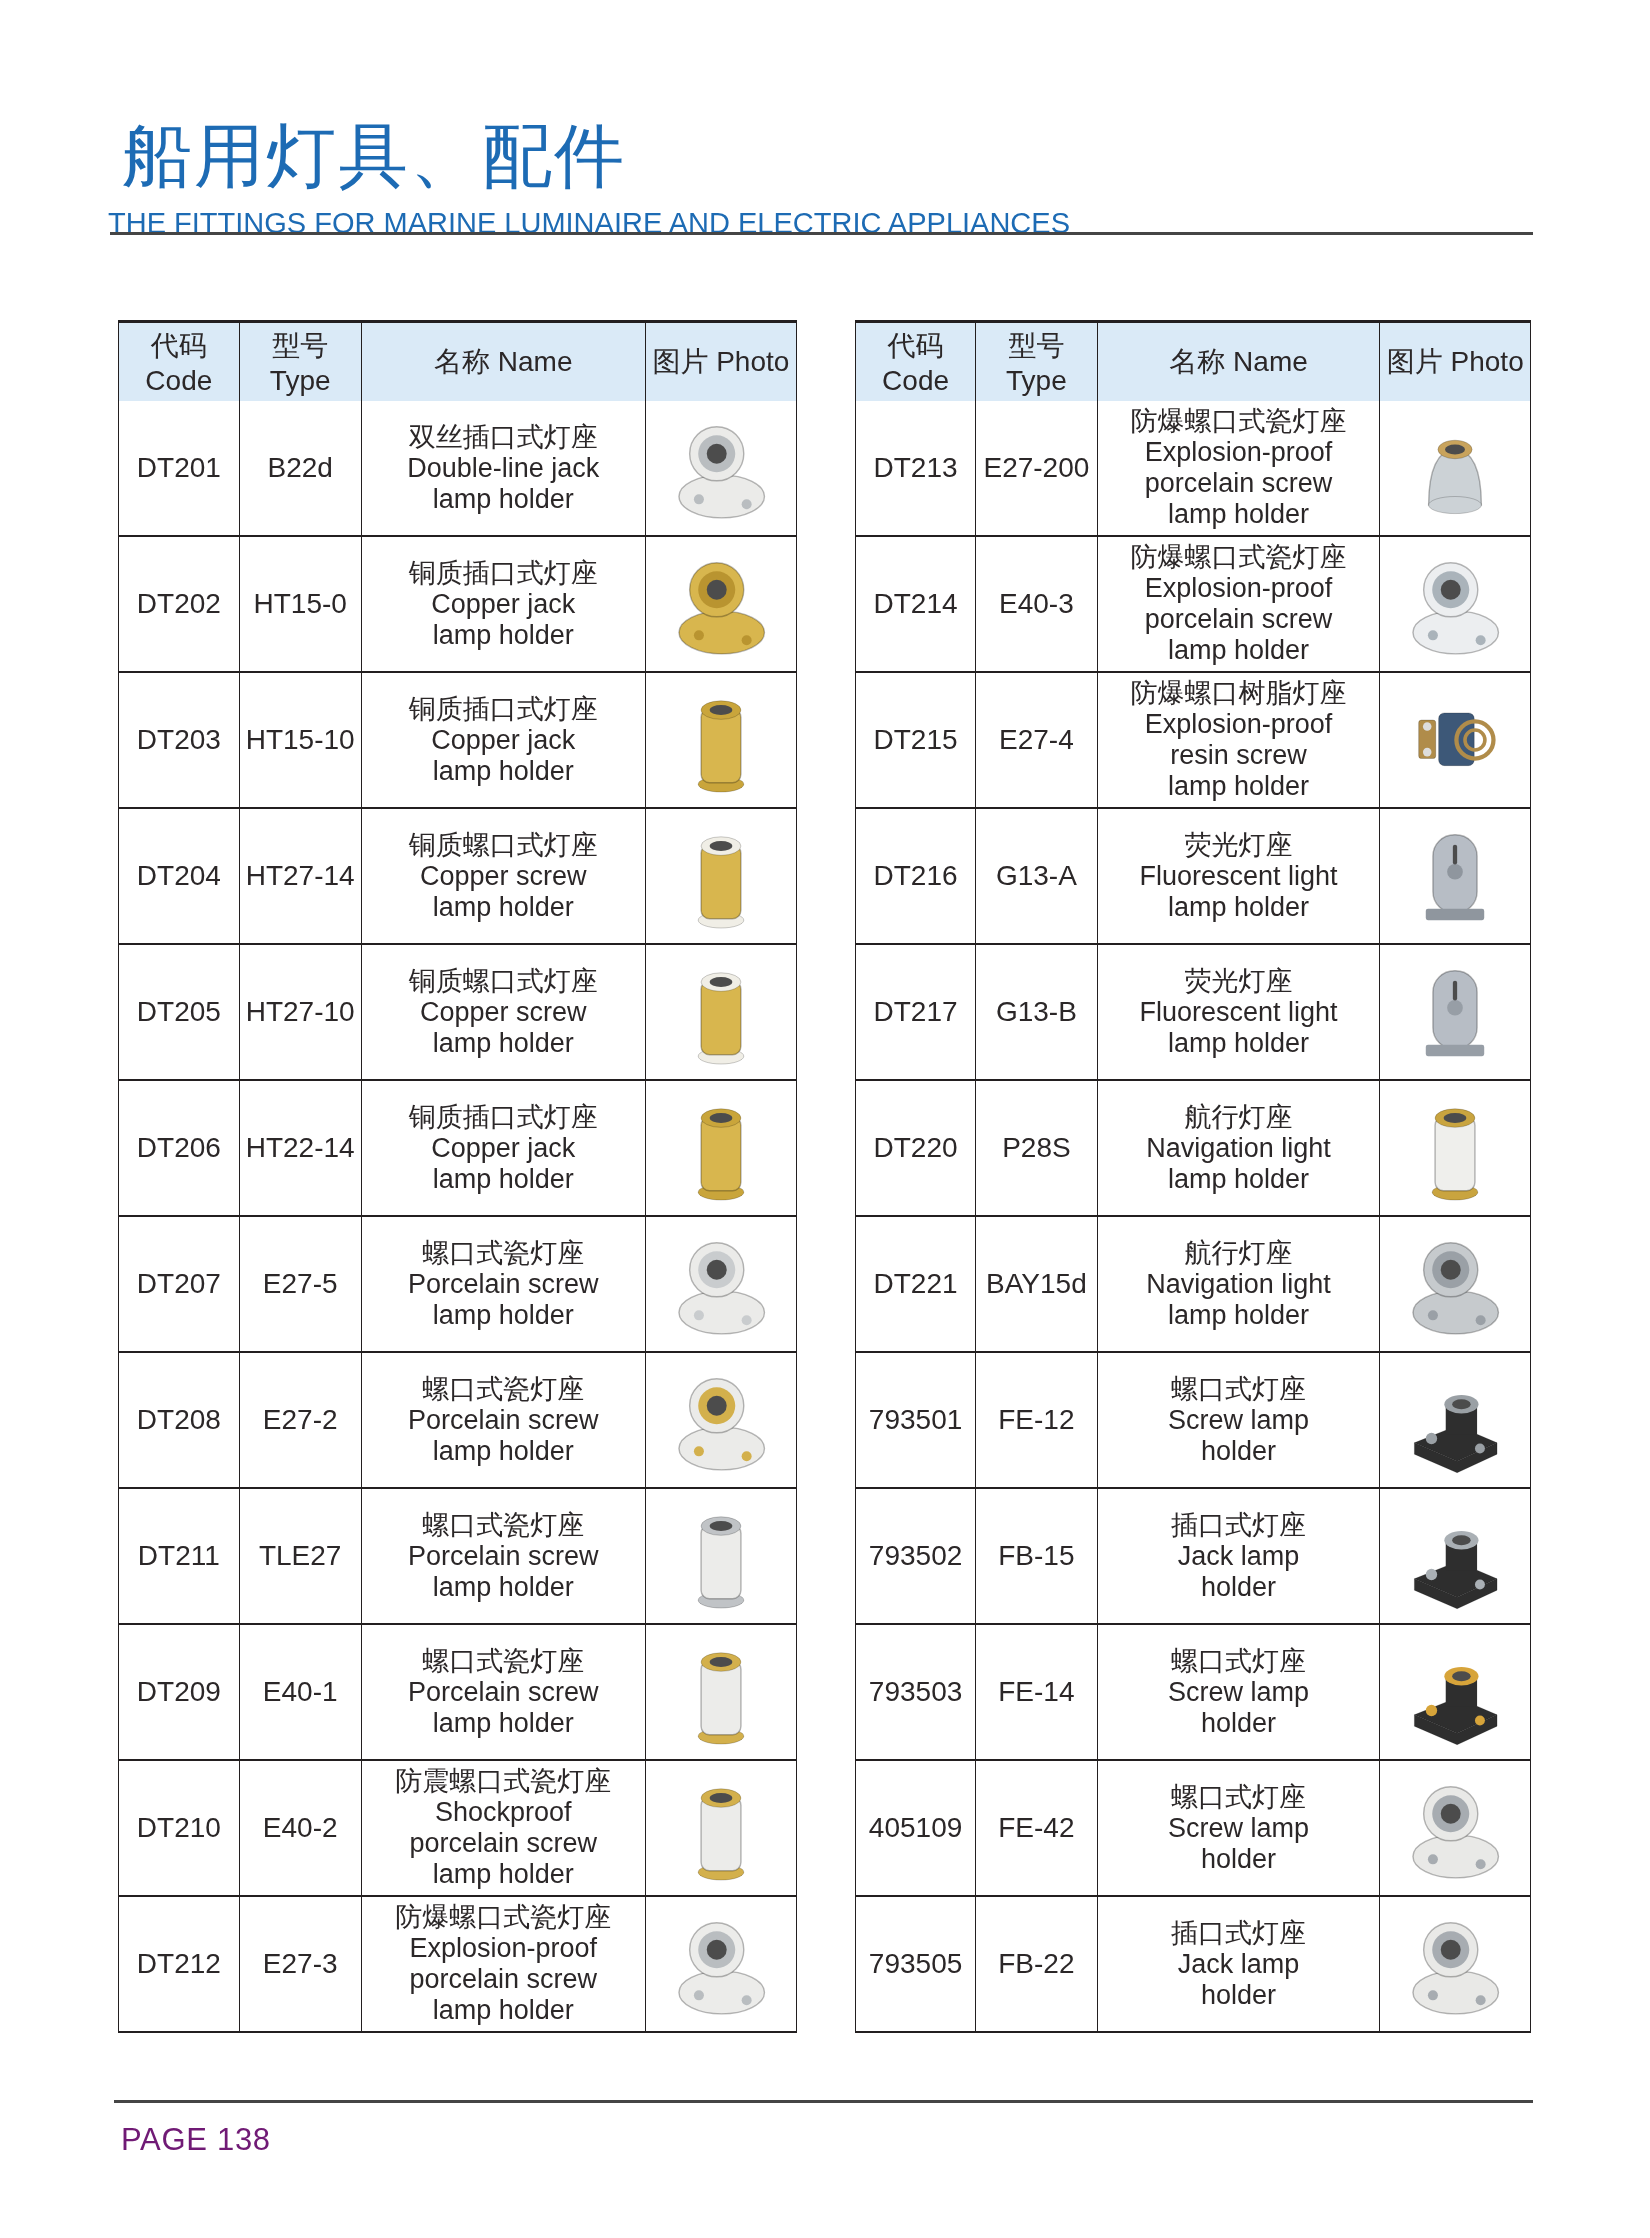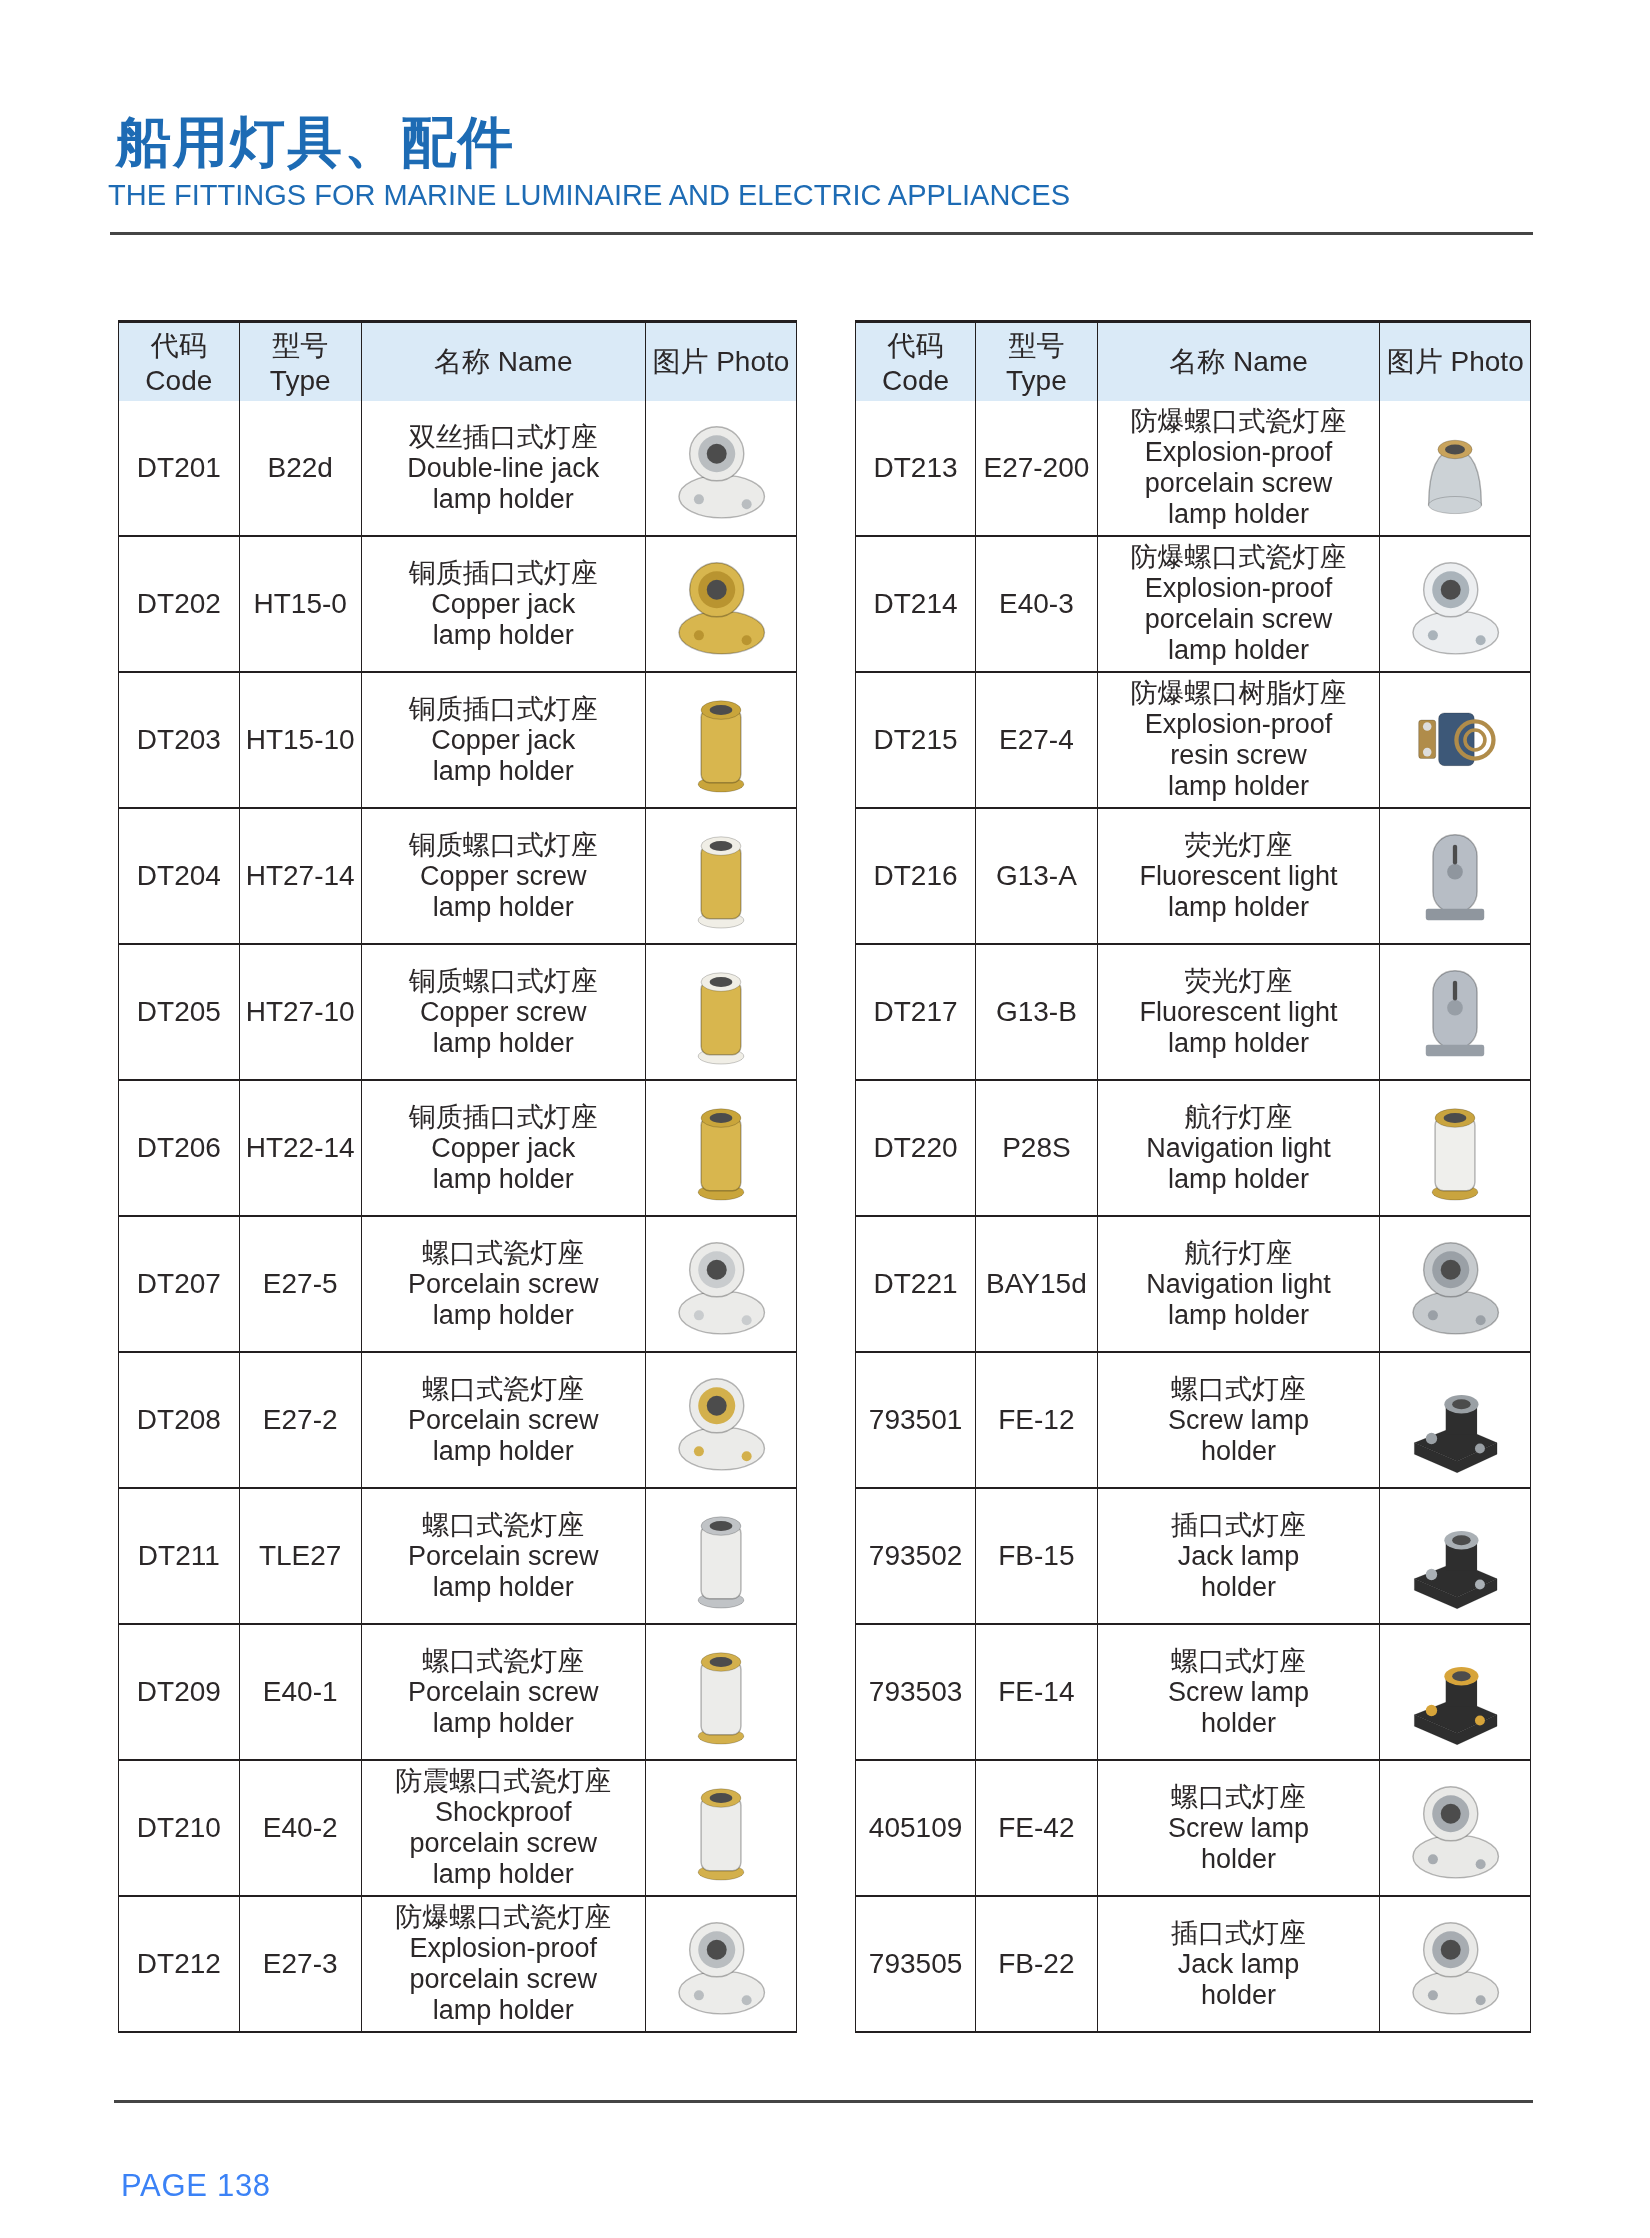--- a/index.html
+++ b/index.html
@@ -9,25 +9,25 @@
     --rule:#454545;
     --ink:#2b2728;
   }
   html,body{margin:0;padding:0;}
   body{
     width:1650px;height:2239px;position:relative;background:#ffffff;
     font-family:"Liberation Sans","DejaVu Sans",sans-serif;color:var(--ink);
     overflow:hidden;
   }
   .page-header{position:absolute;left:108px;top:106px;}
-  .title-cn{margin:8px;font-size:55px;line-height:1.05;font-weight:700;color:var(--accent);letter-spacing:2px;}
+  .title-cn{margin:14px;font-size:70px;line-height:1.05;font-weight:400;color:var(--accent);letter-spacing:2px;}
   .title-en{margin:8px 7px 0 0;font-size:29px;line-height:1.05;font-weight:400;color:var(--accent);letter-spacing:0px;}
   .title-rule{position:absolute;left:110px;top:232px;width:1423px;height:3.3px;background:var(--rule);}
   .bottom-rule{position:absolute;left:114px;top:2100px;width:1419px;height:3.3px;background:var(--rule);}
-  .page-number{position:absolute;left:121px;top:2122px;font-size:31px;color:#3b82f6;letter-spacing:0.7px;margin-top:46px;}
+  .page-number{position:absolute;left:121px;top:2122px;font-size:31px;color:#701a75;letter-spacing:0.7px;}
 
   .catalog-table{position:absolute;top:320px;}
   .catalog-table.left{left:118px;width:679px;}
   .catalog-table.right{left:855px;width:676px;}
   .catalog-table table{
     width:100%;table-layout:fixed;border-collapse:collapse;
     border-top:3.3px solid var(--line);
     border-bottom:2.7px solid var(--line);
   }
   col.col-code{width:17.8%;}

